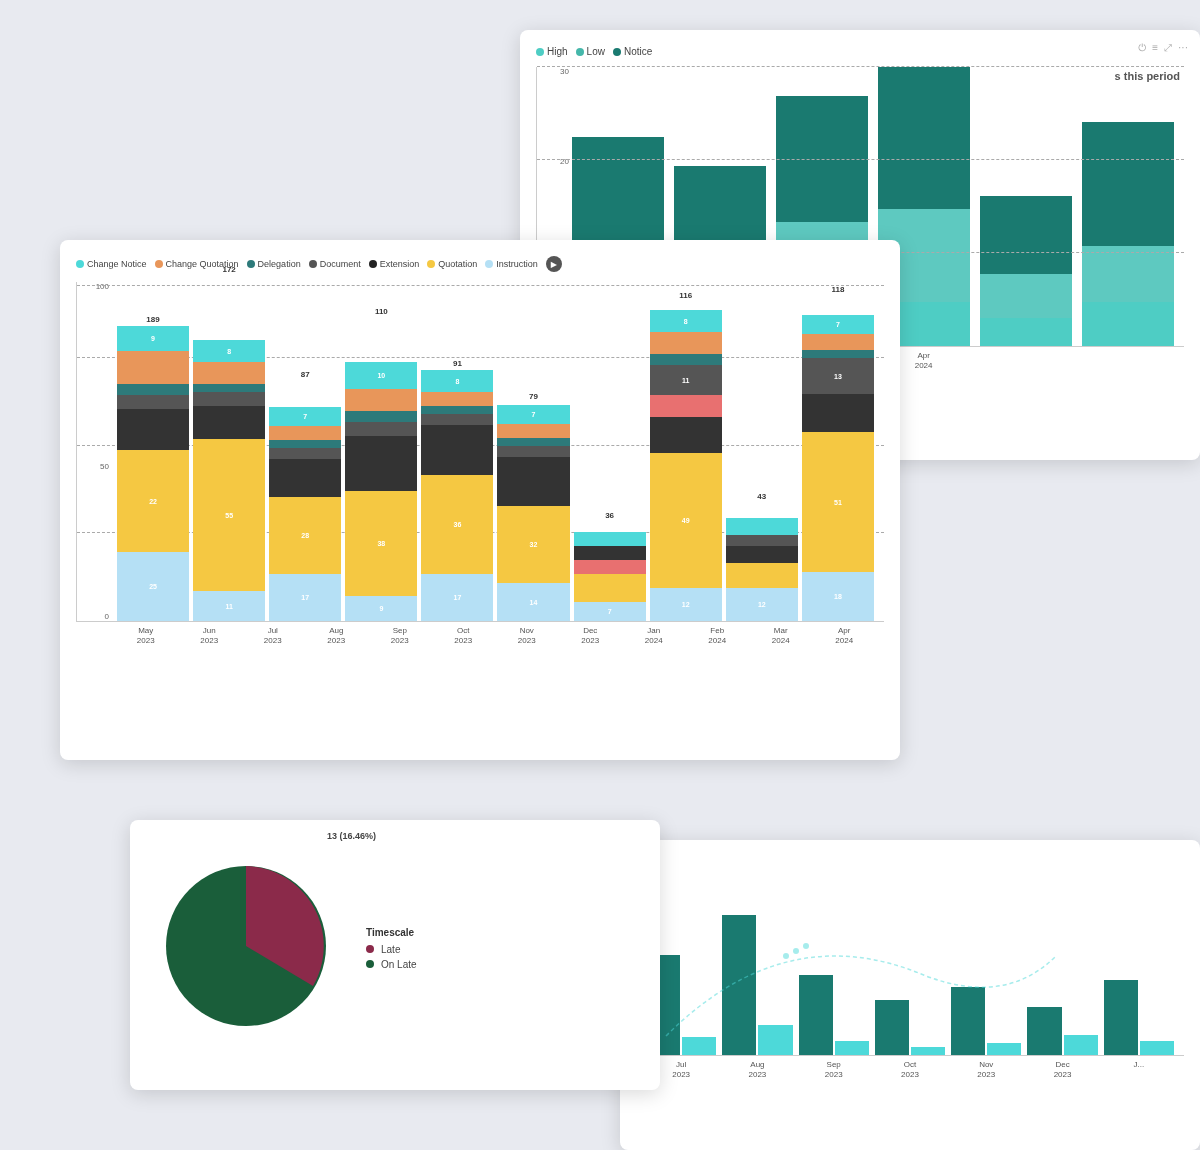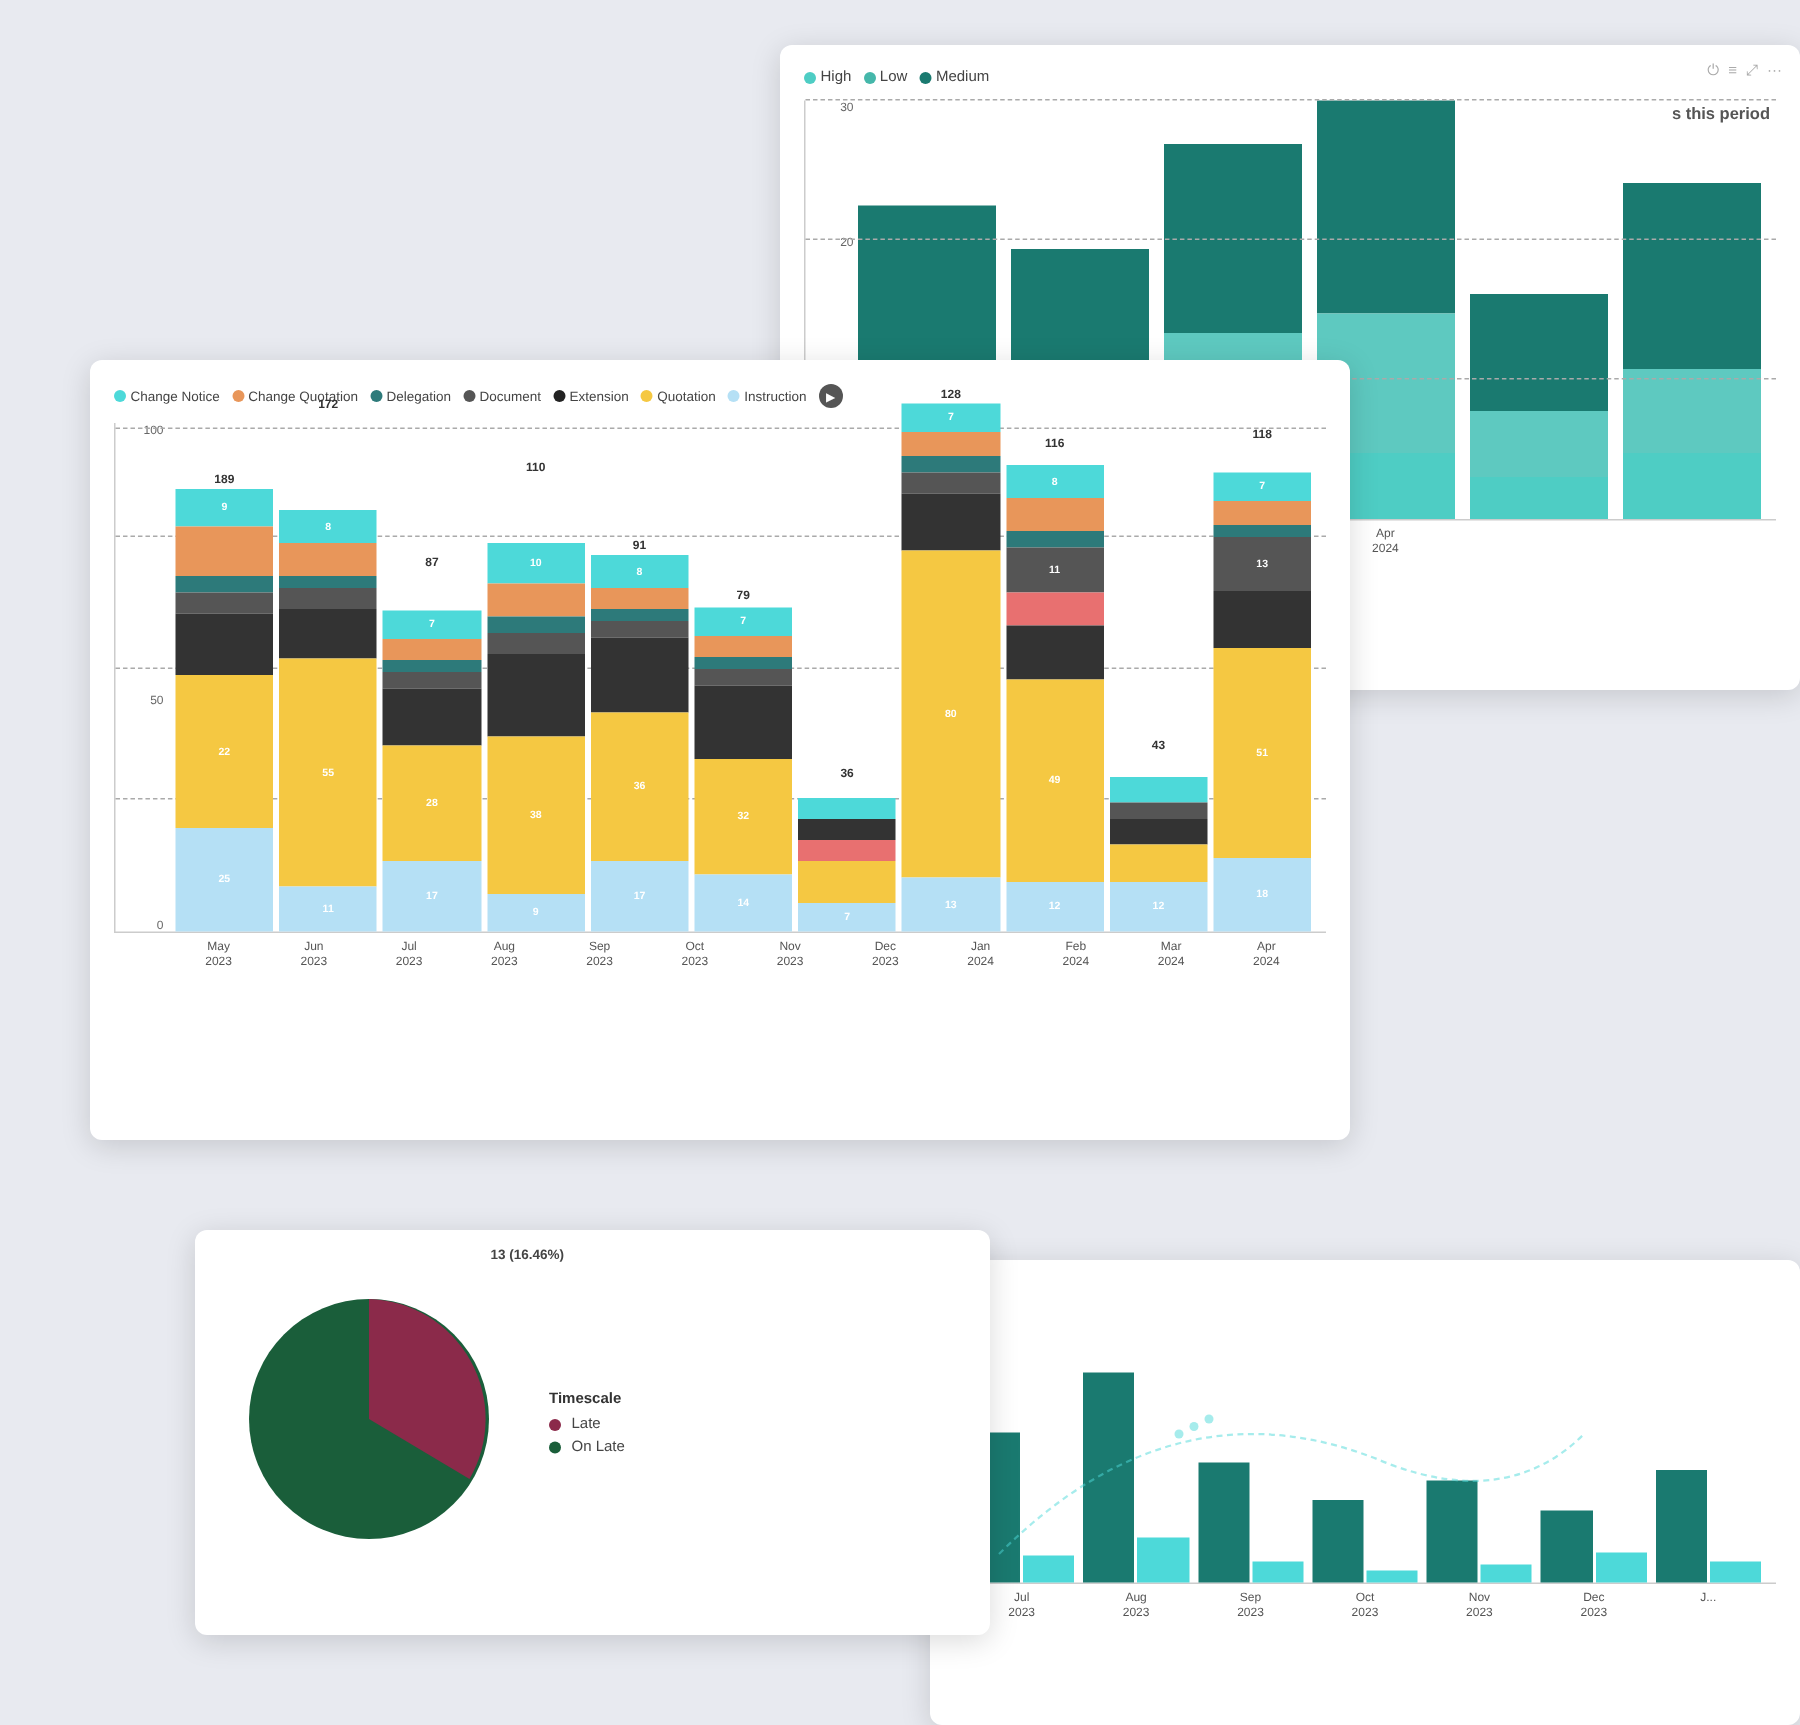--- a/index.html
+++ b/index.html
@@ -337,21 +337,21 @@
     <div class="legend-item">
       <span class="legend-dot" style="background:#4ecdc4"></span>
       <span>High</span>
     </div>
     <div class="legend-item">
       <span class="legend-dot" style="background:#45b7aa"></span>
       <span>Low</span>
     </div>
     <div class="legend-item">
       <span class="legend-dot" style="background:#1a7a70"></span>
-      <span>Medium</span>
+      <span>Notice</span>
     </div>
   </div>
   <div style="position:relative;">
     <div class="risks-bar-chart">
 
       <div class="y-axis-labels" style="width:32px;top:0;bottom:0;left:0;">
         <span class="y-label">30</span>
         <span class="y-label">20</span>
         <span class="y-label">10</span>
         <span class="y-label">0</span>
@@ -585,38 +585,20 @@
           <div class="bar-segment" style="background:#b5e0f5;height:19px;display:flex;align-items:center;justify-content:center;">
               <span class="bar-inner-label">7</span>
             </div>
           <div class="bar-segment" style="background:#f5c842;height:28px;display:flex;align-items:center;justify-content:center;"></div>
           <div class="bar-segment" style="background:#e87070;height:14px;"></div>
           <div class="bar-segment" style="background:#333;height:14px;"></div>
           <div class="bar-segment" style="background:#4dd9d9;height:14px;display:flex;align-items:center;justify-content:center;"></div>
         </div>
       </div>
 
-      <div class="bar-group">
-        <div class="bar-label-top">128</div>
-        <div class="bar-stack" style="height:352px;">
-          <div class="bar-segment" style="background:#b5e0f5;height:36px;display:flex;align-items:center;justify-content:center;">
-              <span class="bar-inner-label">13</span>
-            </div>
-          <div class="bar-segment" style="background:#f5c842;height:218px;display:flex;align-items:center;justify-content:center;">
-              <span class="bar-inner-label">80</span>
-            </div>
-          <div class="bar-segment" style="background:#333;height:38px;"></div>
-          <div class="bar-segment" style="background:#555;height:14px;"></div>
-          <div class="bar-segment" style="background:#2d7a7a;height:11px;"></div>
-          <div class="bar-segment" style="background:#e8965a;height:16px;"></div>
-          <div class="bar-segment" style="background:#4dd9d9;height:19px;display:flex;align-items:center;justify-content:center;">
-              <span class="bar-inner-label">7</span>
-            </div>
-        </div>
-      </div>
 
       <div class="bar-group">
         <div class="bar-label-top">116</div>
         <div class="bar-stack" style="height:319px;">
           <div class="bar-segment" style="background:#b5e0f5;height:33px;display:flex;align-items:center;justify-content:center;">
               <span class="bar-inner-label">12</span>
             </div>
           <div class="bar-segment" style="background:#f5c842;height:135px;display:flex;align-items:center;justify-content:center;">
               <span class="bar-inner-label">49</span>
             </div>

